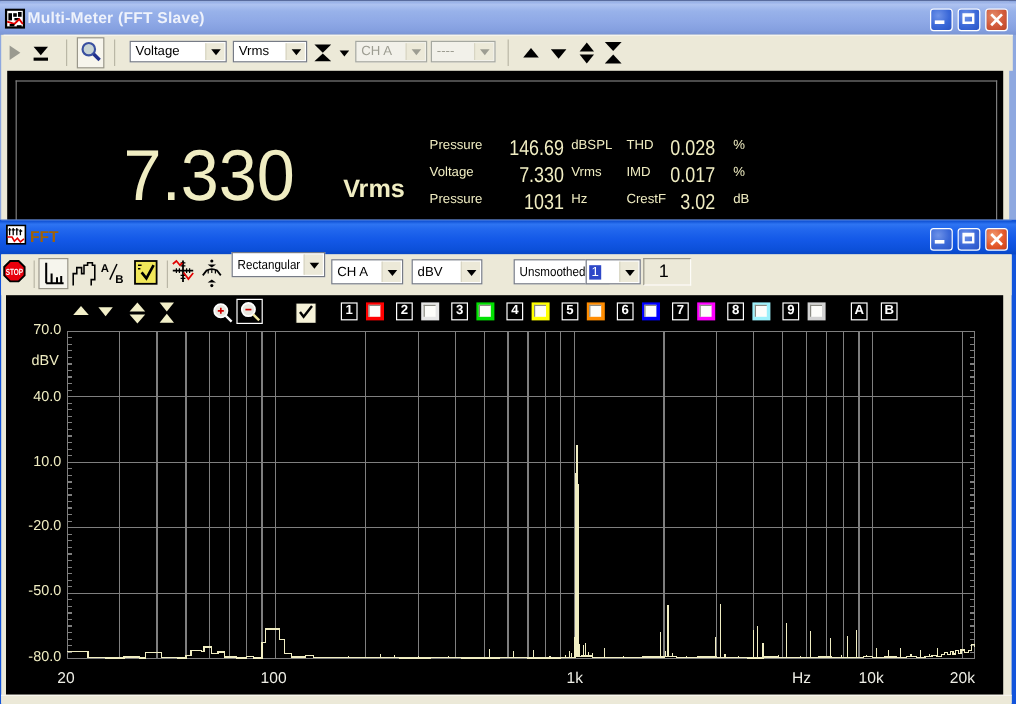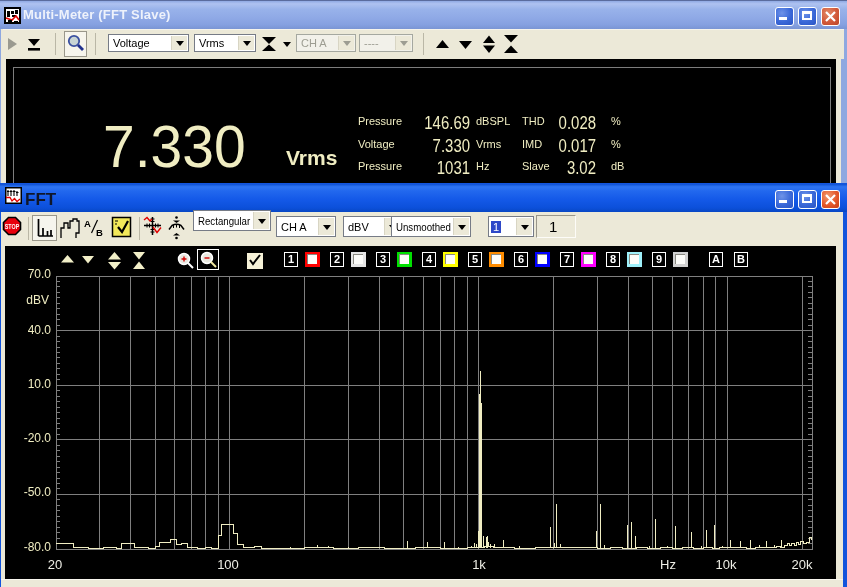--- a/index.html
+++ b/index.html
@@ -7,21 +7,21 @@
 .abs { position:absolute; }
 .cream { color:#F0EDC2; }
 
 #mm { position:absolute; left:0; top:0; width:847px; height:185px; }
 #mm .tbar { position:absolute; left:0; top:0; width:847px; height:29px;
   background:linear-gradient(180deg,#90aae4 0%,#aec2f0 10%,#98b2ea 30%,#8fa9e6 60%,#85a0e0 85%,#7a95d4 100%); }
 #mm .ttext { position:absolute; left:23px; top:7px; color:#eef2fb; font-size:13px; font-weight:bold; letter-spacing:0.2px;}
 #fft { position:absolute; left:0; top:183px; width:847px; height:404px; background:#ECE9D8; }
 #fft .tbar { position:absolute; left:0; top:1px; width:847px; height:28px;
   background:linear-gradient(180deg,#0d4fd2 0%,#2e74f2 10%,#2268ee 25%,#1459e8 55%,#0c50da 85%,#0847c4 100%); }
-#fft .ttext { position:absolute; left:25px; top:7px; color:#0f172a; font-size:17px; font-weight:bold; }
+#fft .ttext { position:absolute; left:25px; top:7px; color:#a16207; font-size:13px; font-weight:bold; }
 .capbtn { position:absolute; width:19px; height:19px; border-radius:3px; border:1px solid #fff; }
 .bmin { background:radial-gradient(circle at 35% 30%, #6f93e8 0%, #3a68d8 55%, #2a54c4 100%); }
 .bmax { background:radial-gradient(circle at 35% 30%, #6f93e8 0%, #3a68d8 55%, #2a54c4 100%); }
 .bclose { background:radial-gradient(circle at 35% 30%, #e38a68 0%, #d2593a 55%, #bc4527 100%); }
 .bclose2 { background:radial-gradient(circle at 35% 30%, #f09a70 0%, #e4582a 55%, #c83d14 100%); }
 .glyph { position:absolute; color:#fff; }
 
 .toolbar { position:absolute; background:#ECE9D8; }
 .combo { position:absolute; height:21px; background:#fff; border:1px solid #767b86; }
 .combo .ct { position:absolute; left:4px; top:4px; font-size:11px; color:#000; white-space:nowrap; }
@@ -117,21 +117,21 @@
   <div class="abs cream" style="left:358px;top:138px;font-size:11px;">Voltage</div>
   <div class="abs cream" style="left:358px;top:160px;font-size:11px;">Pressure</div>
   <div class="abs cream" style="left:370px;top:113px;width:100px;font-size:18px;text-align:right;transform:scaleX(0.83);transform-origin:100% 50%;">146.69</div>
   <div class="abs cream" style="left:370px;top:135.5px;width:100px;font-size:18px;text-align:right;transform:scaleX(0.83);transform-origin:100% 50%;">7.330</div>
   <div class="abs cream" style="left:370px;top:158px;width:100px;font-size:18px;text-align:right;transform:scaleX(0.83);transform-origin:100% 50%;">1031</div>
   <div class="abs cream" style="left:476px;top:115px;font-size:11px;">dBSPL</div>
   <div class="abs cream" style="left:476px;top:138px;font-size:11px;">Vrms</div>
   <div class="abs cream" style="left:476px;top:160px;font-size:11px;">Hz</div>
   <div class="abs cream" style="left:522px;top:115px;font-size:11px;">THD</div>
   <div class="abs cream" style="left:522px;top:138px;font-size:11px;">IMD</div>
-  <div class="abs cream" style="left:522px;top:160px;font-size:11px;">Slave</div>
+  <div class="abs cream" style="left:522px;top:160px;font-size:11px;">CrestF</div>
   <div class="abs cream" style="left:516px;top:113px;width:80px;font-size:18px;text-align:right;transform:scaleX(0.83);transform-origin:100% 50%;">0.028</div>
   <div class="abs cream" style="left:516px;top:135.5px;width:80px;font-size:18px;text-align:right;transform:scaleX(0.83);transform-origin:100% 50%;">0.017</div>
   <div class="abs cream" style="left:516px;top:158px;width:80px;font-size:18px;text-align:right;transform:scaleX(0.83);transform-origin:100% 50%;">3.02</div>
   <div class="abs cream" style="left:611px;top:115px;font-size:11px;">%</div>
   <div class="abs cream" style="left:611px;top:138px;font-size:11px;">%</div>
   <div class="abs cream" style="left:611px;top:160px;font-size:11px;">dB</div>
 </div>
 
 <div id="fft">
   <div class="abs" style="left:0;top:0;width:847px;height:404px;background:#1254dc;"></div>
@@ -187,21 +187,21 @@
       <span class="cb"></span>
     </div>
   <div class="combo" style="left:276px;top:33px;width:60px">
       <span class="ct">CH A</span>
       <span class="cb"></span>
     </div>
   <div class="combo" style="left:343px;top:33px;width:59px">
       <span class="ct">dBV</span>
       <span class="cb"></span>
     </div>
-  <div class="combo" style="left:391px;top:33px;width:80px">
+  <div class="combo" style="left:428px;top:33px;width:80px">
       <span class="ct fc">Unsmoothed</span>
       <span class="cb"></span>
     </div>
   <div class="combo" style="left:488px;top:33px;width:46px">
       <span class="ct" style="background:#2e48c8;color:#fff;padding:0 2px;left:2px;">1</span>
       <span class="cb"></span>
     </div>
   <div class="abs" style="left:536px;top:32px;width:40px;height:23px;background:#ECE9D8;border:1px solid #9a978a;border-right-color:#fdfcf8;border-bottom-color:#fdfcf8;"></div>
   <div class="abs" style="left:549px;top:35px;font-size:15px;color:#000;">1</div>
 

